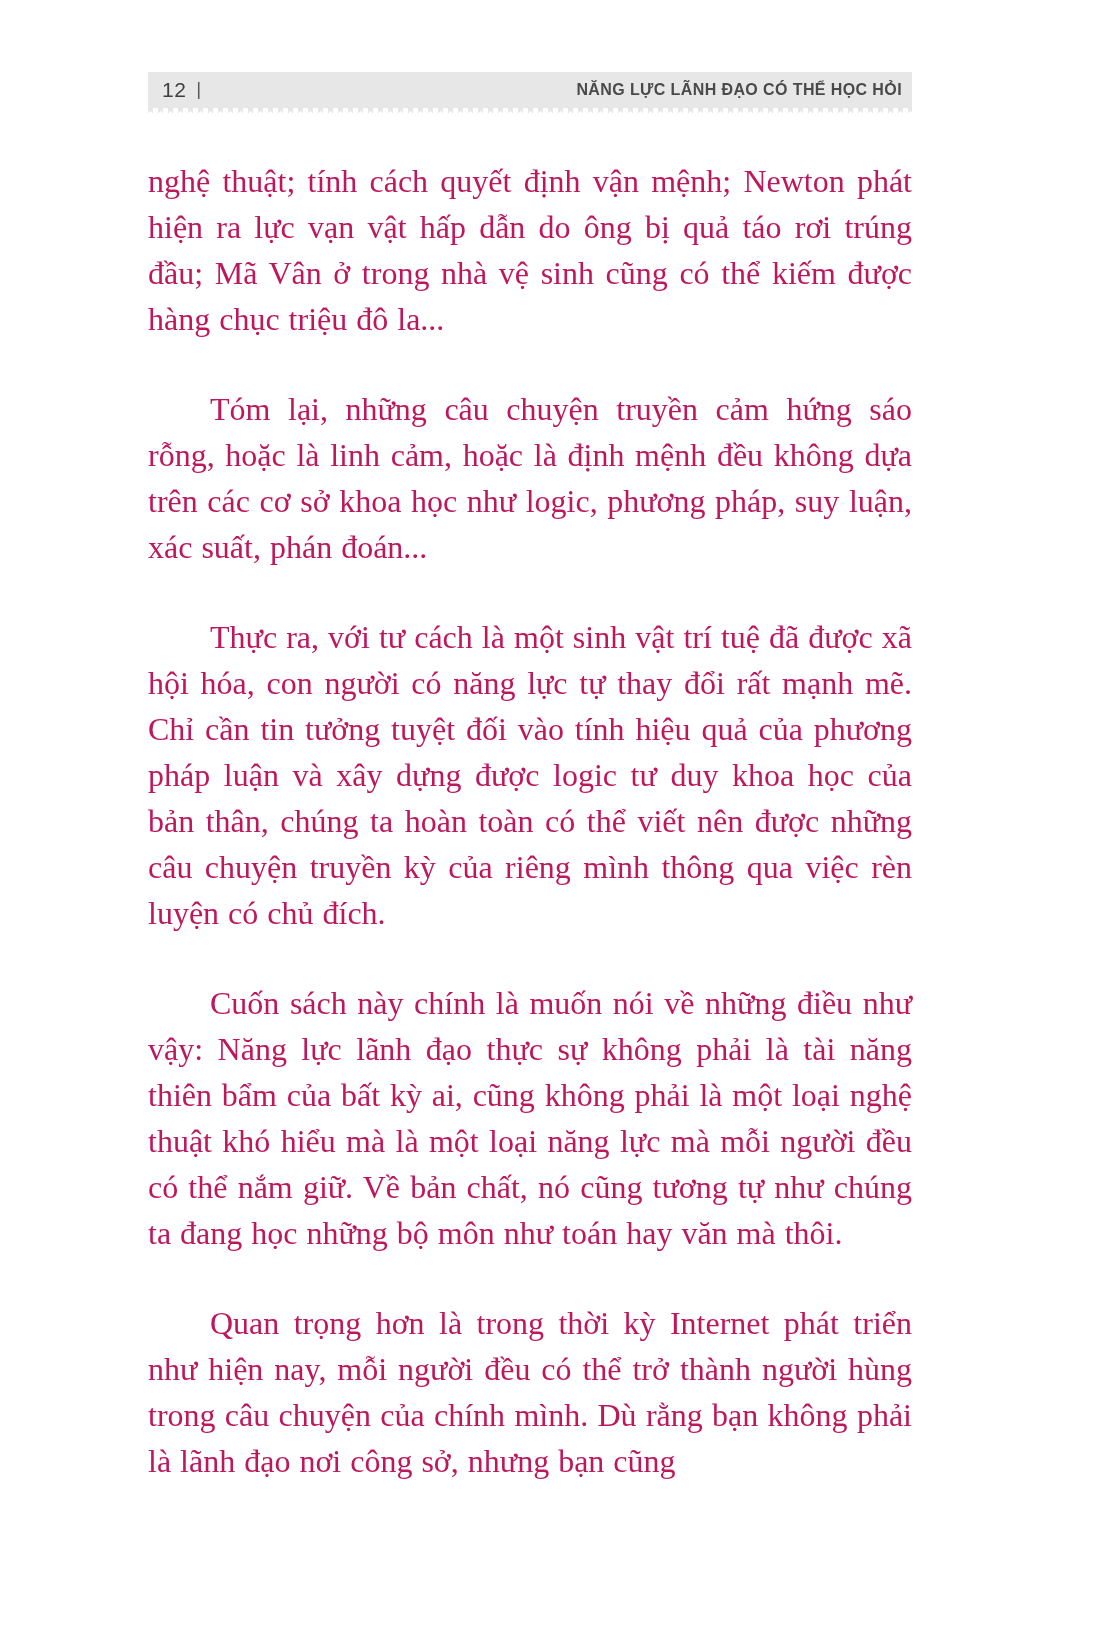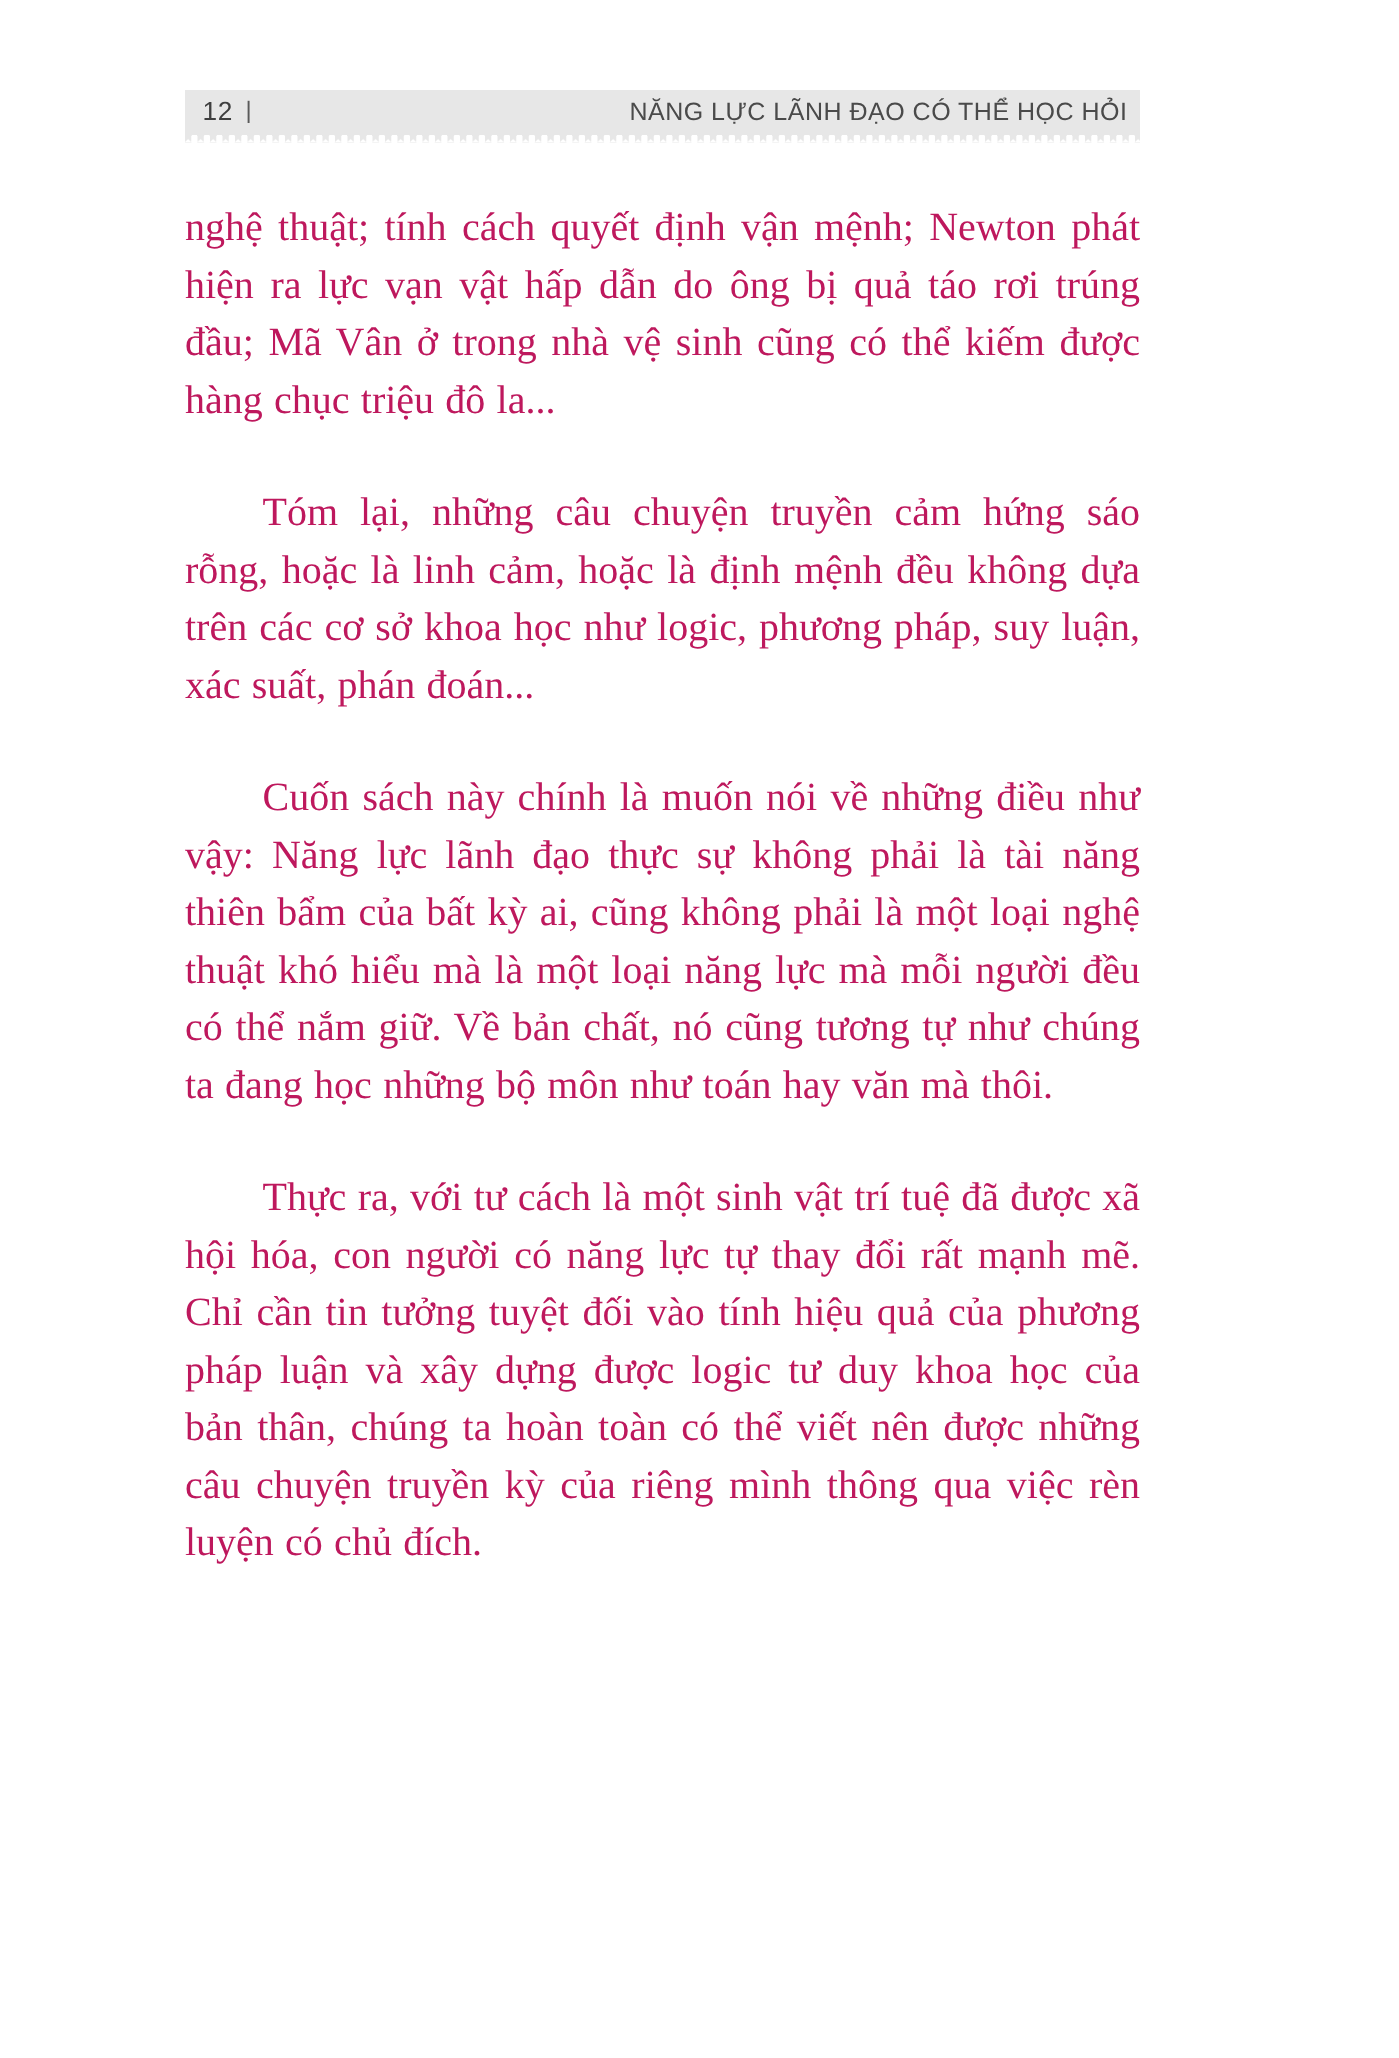--- a/index.html
+++ b/index.html
@@ -53,22 +53,22 @@
     font-weight: 400;
     letter-spacing: 0.5px;
   }
   .page-number-sep {
     font-size: 19px;
     color: #5a5a5a;
     transform: translateY(-1px);
   }
   .running-title {
     font-family: "Liberation Sans", sans-serif;
-    font-size: 20px;
-    font-weight: 400;
+    font-size: 16px;
+    font-weight: 700;
     letter-spacing: 0.4px;
     color: #4a4a4a;
     white-space: nowrap;
   }
   
   .content {
     position: absolute;
     top: 158px;
     left: 148px;
     width: 764px;
@@ -95,17 +95,18 @@
     <div class="header-left">
       <span class="page-number">12</span>
       <span class="page-number-sep">|</span>
     </div>
     <div class="running-title">NĂNG LỰC LÃNH ĐẠO CÓ THỂ HỌC HỎI</div>
   </div>
 
   <div class="content" id="paragraphs">
       <p class="para">nghệ thuật; tính cách quyết định vận mệnh; Newton phát hiện ra lực vạn vật hấp dẫn do ông bị quả táo rơi trúng đầu; Mã Vân ở trong nhà vệ sinh cũng có thể kiếm được hàng chục triệu đô la...</p>
       <p class="para indent">Tóm lại, những câu chuyện truyền cảm hứng sáo rỗng, hoặc là linh cảm, hoặc là định mệnh đều không dựa trên các cơ sở khoa học như logic, phương pháp, suy luận, xác suất, phán đoán...</p>
+      <p class="para indent">Thực ra, với tư cách là một sinh vật trí tuệ đã được xã hội hóa, con người có năng lực tự thay đổi rất mạnh mẽ. Chỉ cần tin tưởng tuyệt đối vào tính hiệu quả của phương pháp luận và xây dựng được logic tư duy khoa học của bản thân, chúng ta hoàn toàn có thể viết nên được những câu chuyện truyền kỳ của riêng mình thông qua việc rèn luyện có chủ đích.</p>
       <p class="para indent">Cuốn sách này chính là muốn nói về những điều như vậy: Năng lực lãnh đạo thực sự không phải là tài năng thiên bẩm của bất kỳ ai, cũng không phải là một loại nghệ thuật khó hiểu mà là một loại năng lực mà mỗi người đều có thể nắm giữ. Về bản chất, nó cũng tương tự như chúng ta đang học những bộ môn như toán hay văn mà thôi.</p>
-      <p class="para indent">Thực ra, với tư cách là một sinh vật trí tuệ đã được xã hội hóa, con người có năng lực tự thay đổi rất mạnh mẽ. Chỉ cần tin tưởng tuyệt đối vào tính hiệu quả của phương pháp luận và xây dựng được logic tư duy khoa học của bản thân, chúng ta hoàn toàn có thể viết nên được những câu chuyện truyền kỳ của riêng mình thông qua việc rèn luyện có chủ đích.</p>
+      <p class="para indent">Quan trọng hơn là trong thời kỳ Internet phát triển như hiện nay, mỗi người đều có thể trở thành người hùng trong câu chuyện của chính mình. Dù rằng bạn không phải là lãnh đạo nơi công sở, nhưng bạn cũng</p>
     </div>
 
 </div>
 
 </body></html>

